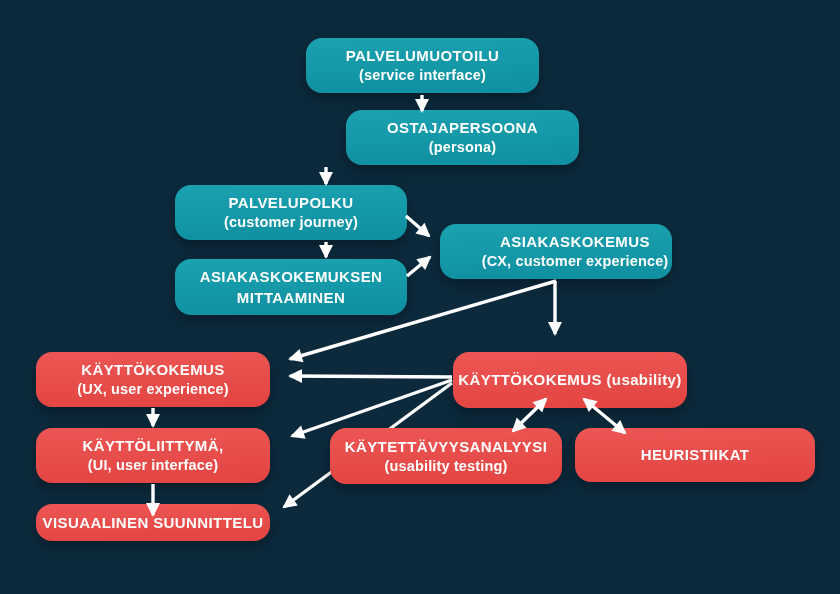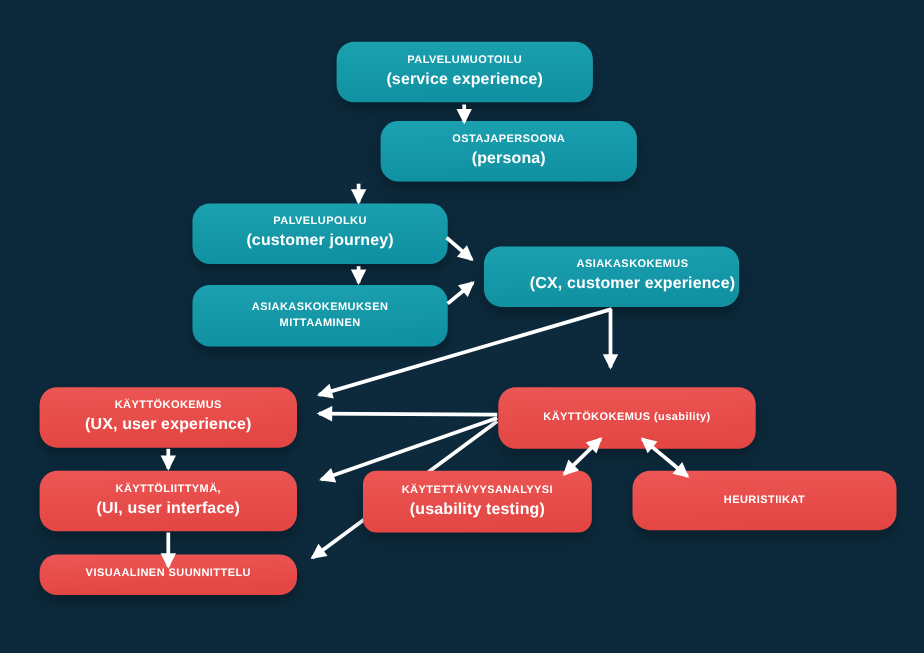--- a/index.html
+++ b/index.html
@@ -11,42 +11,42 @@
   .arrow-layer { position:absolute; left:0; top:0; width:840px; height:594px; }
   .nodes-layer { position:absolute; left:0; top:0; width:840px; height:594px; }
   .node {
     position:absolute; box-sizing:border-box; border-radius:16px;
     display:flex; flex-direction:column; align-items:center; justify-content:center;
     text-align:center; color:#FFFFFF; padding:4px 10px; gap:1px;
     box-shadow:0 6px 14px rgba(0,0,0,0.30);
   }
   .node.teal { background:linear-gradient(178deg,#1BA1B0 0%,#0F8FA0 100%); }
   .node.red  { background:linear-gradient(178deg,#EC5654 0%,#E24441 100%); }
-  .node .l1 { font-weight:700; font-size:10px; letter-spacing:0.4px; line-height:1.28; white-space:nowrap; }
+  .node .l1 { font-weight:700; font-size:15px; letter-spacing:0.4px; line-height:1.28; white-space:nowrap; }
   .node .l2 { font-weight:700; font-size:14.5px; letter-spacing:0.15px; line-height:1.28; white-space:nowrap; }
   svg line { stroke:#FFFFFF; stroke-width:3.4; }
 </style>
 </head>
 <body>
 
 <div class="stage">
 
   <svg id="layer-under" class="arrow-layer" viewBox="0 0 840 594" xmlns="http://www.w3.org/2000/svg">
     <defs>
       <marker id="ah-under" markerUnits="userSpaceOnUse" markerWidth="16" markerHeight="15" refX="13" refY="7.5" orient="auto">
         <path d="M1,0.5 L15,7.5 L1,14.5 Z" fill="#FFFFFF"></path>
       </marker>
     </defs>
   <line x1="452" y1="383" x2="284" y2="507" stroke="#FFFFFF" marker-end="url(#ah-under)"></line>
     </svg>
 
   <div id="nodes" class="nodes-layer">
       <div class="node teal" style="left: 306px; top: 38px; width: 233px; height: 55px;">
         <span class="l1">PALVELUMUOTOILU</span>
-        <span class="l2">(service experience)</span>
+        <span class="l2">(service interface)</span>
       </div>
       <div class="node teal" style="left: 306px; top: 110px; width: 233px; height: 55px; margin-left: 40px;">
         <span class="l1">OSTAJAPERSOONA</span>
         <span class="l2">(persona)</span>
       </div>
       <div class="node teal" style="left: 175px; top: 185px; width: 232px; height: 55px;">
         <span class="l1">PALVELUPOLKU</span>
         <span class="l2">(customer journey)</span>
       </div>
       <div class="node teal" style="left: 175px; top: 259px; width: 232px; height: 56px;">
@@ -61,21 +61,21 @@
         <span class="l1">KÄYTTÖKOKEMUS</span>
         <span class="l2">(UX, user experience)</span>
       </div>
       <div class="node red" style="left: 453px; top: 352px; width: 234px; height: 56px;">
         <span class="l1">KÄYTTÖKOKEMUS (usability)</span>
       </div>
       <div class="node red" style="left: 36px; top: 428px; width: 234px; height: 55px;">
         <span class="l1">KÄYTTÖLIITTYMÄ,</span>
         <span class="l2">(UI, user interface)</span>
       </div>
-      <div class="node red" style="left: 330px; top: 428px; width: 208px; height: 56px; border-radius: 12px;">
+      <div class="node red" style="left: 330px; top: 428px; width: 232px; height: 56px;">
         <span class="l1">KÄYTETTÄVYYSANALYYSI</span>
         <span class="l2">(usability testing)</span>
       </div>
       <div class="node red" style="left: 575px; top: 428px; width: 240px; height: 54px;">
         <span class="l1">HEURISTIIKAT</span>
       </div>
       <div class="node red" style="left: 36px; top: 504px; width: 234px; height: 37px; justify-content: center;">
         <span class="l1">VISUAALINEN SUUNNITTELU</span>
       </div>
     </div>

